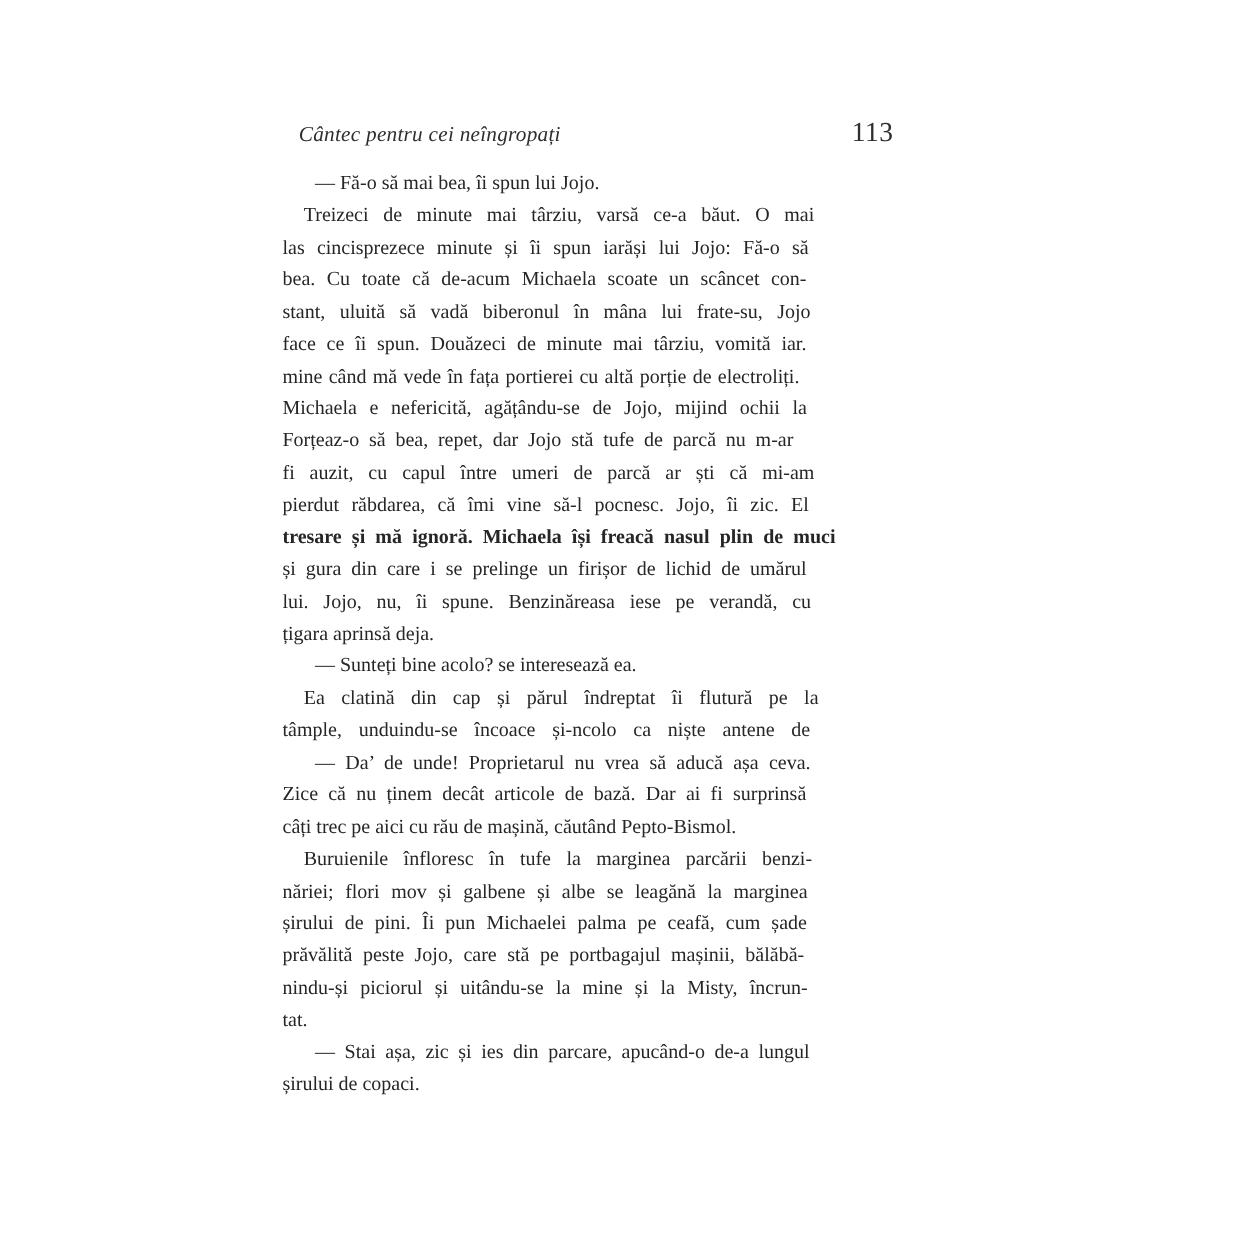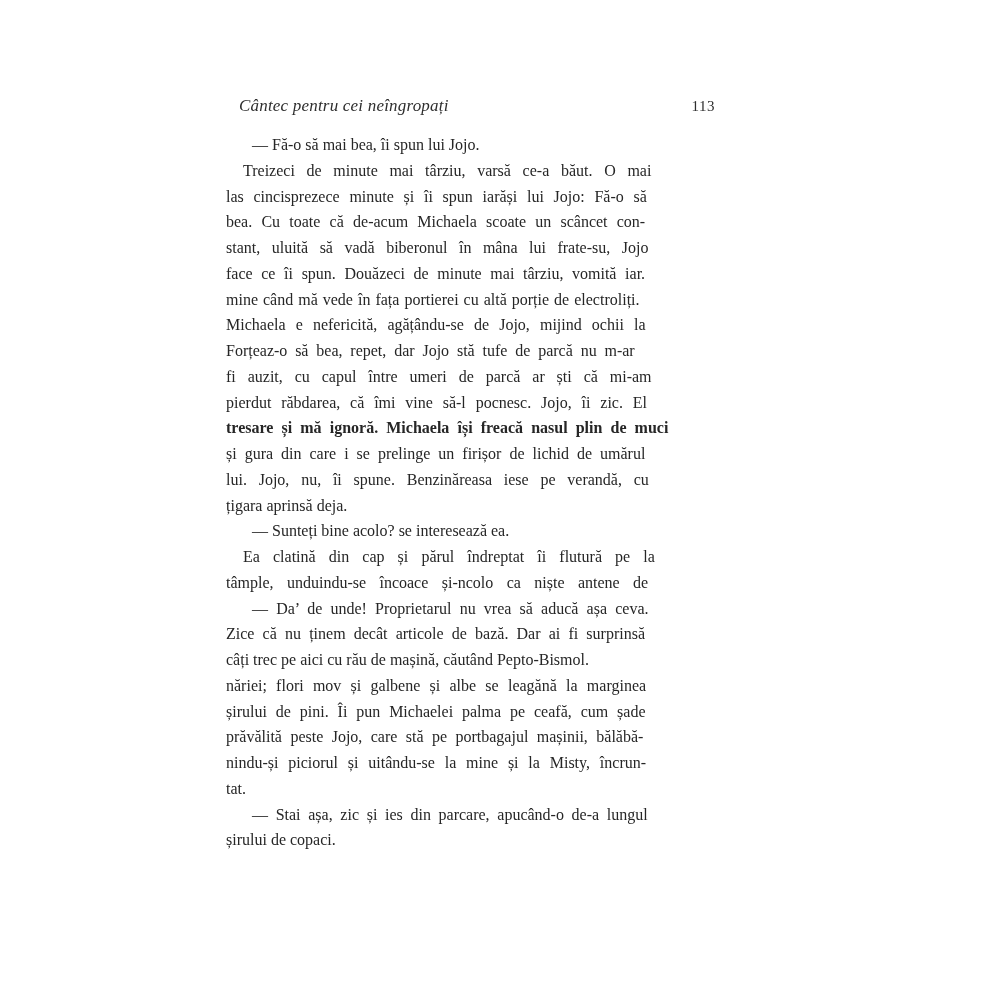--- a/index.html
+++ b/index.html
@@ -31,21 +31,21 @@
     line-height: 22px;
   }
   .running-head .title {
     font-style: italic;
     font-size: 17px;
     letter-spacing: 0.2px;
     padding-left: 13px;
     color: #2e2e2e;
   }
   .running-head .pagenum {
-    font-size: 15px;
+    font-size: 22px;
     letter-spacing: 0.5px;
     color: #2e2e2e;
   }
   .body-text {
     margin-top: 15px;
   }
   .line {
     font-size: 16px;
     line-height: 25.75px;
     white-space: nowrap;
@@ -78,20 +78,21 @@
         <div class="line narrative" style="word-spacing: 4.108px; font-weight: bold;">tresare și mă ignoră. Michaela își freacă nasul plin de muci</div>
         <div class="line narrative" style="word-spacing: 3.992px;">și gura din care i se prelinge un firișor de lichid de umărul</div>
         <div class="line narrative" style="word-spacing: 7.786px;">lui. Jojo, nu, îi spune. Benzinăreasa iese pe verandă, cu</div>
         <div class="line narrative last">țigara aprinsă deja.</div>
         <div class="line dialogue first last">— Sunteți bine acolo? se interesează ea.</div>
         <div class="line narrative first" style="word-spacing: 9.108px;">Ea clatină din cap și părul îndreptat îi flutură pe la</div>
         <div class="line narrative" style="word-spacing: 9.411px;">tâmple, unduindu-se încoace și-ncolo ca niște antene de</div>
         <div class="line dialogue first" style="word-spacing: 4.184px;">— Da’ de unde! Proprietarul nu vrea să aducă așa ceva.</div>
         <div class="line dialogue" style="word-spacing: 4.17px;">Zice că nu ținem decât articole de bază. Dar ai fi surprinsă</div>
         <div class="line dialogue last">câți trec pe aici cu rău de mașină, căutând Pepto-Bismol.</div>
+        <div class="line narrative first" style="word-spacing: 8.317px;">Buruienile înfloresc în tufe la marginea parcării benzi-</div>
         <div class="line narrative" style="word-spacing: 5.252px;">năriei; flori mov și galbene și albe se leagănă la marginea</div>
         <div class="line narrative" style="word-spacing: 4.898px;">șirului de pini. Îi pun Michaelei palma pe ceafă, cum șade</div>
         <div class="line narrative" style="word-spacing: 4.41px;">prăvălită peste Jojo, care stă pe portbagajul mașinii, bălăbă-</div>
         <div class="line narrative" style="word-spacing: 5.804px;">nindu-și piciorul și uitându-se la mine și la Misty, încrun-</div>
         <div class="line narrative last">tat.</div>
         <div class="line dialogue first" style="word-spacing: 3.67px;">— Stai așa, zic și ies din parcare, apucând-o de-a lungul</div>
         <div class="line dialogue last">șirului de copaci.</div>
       </div>
   </div>
 </div>

